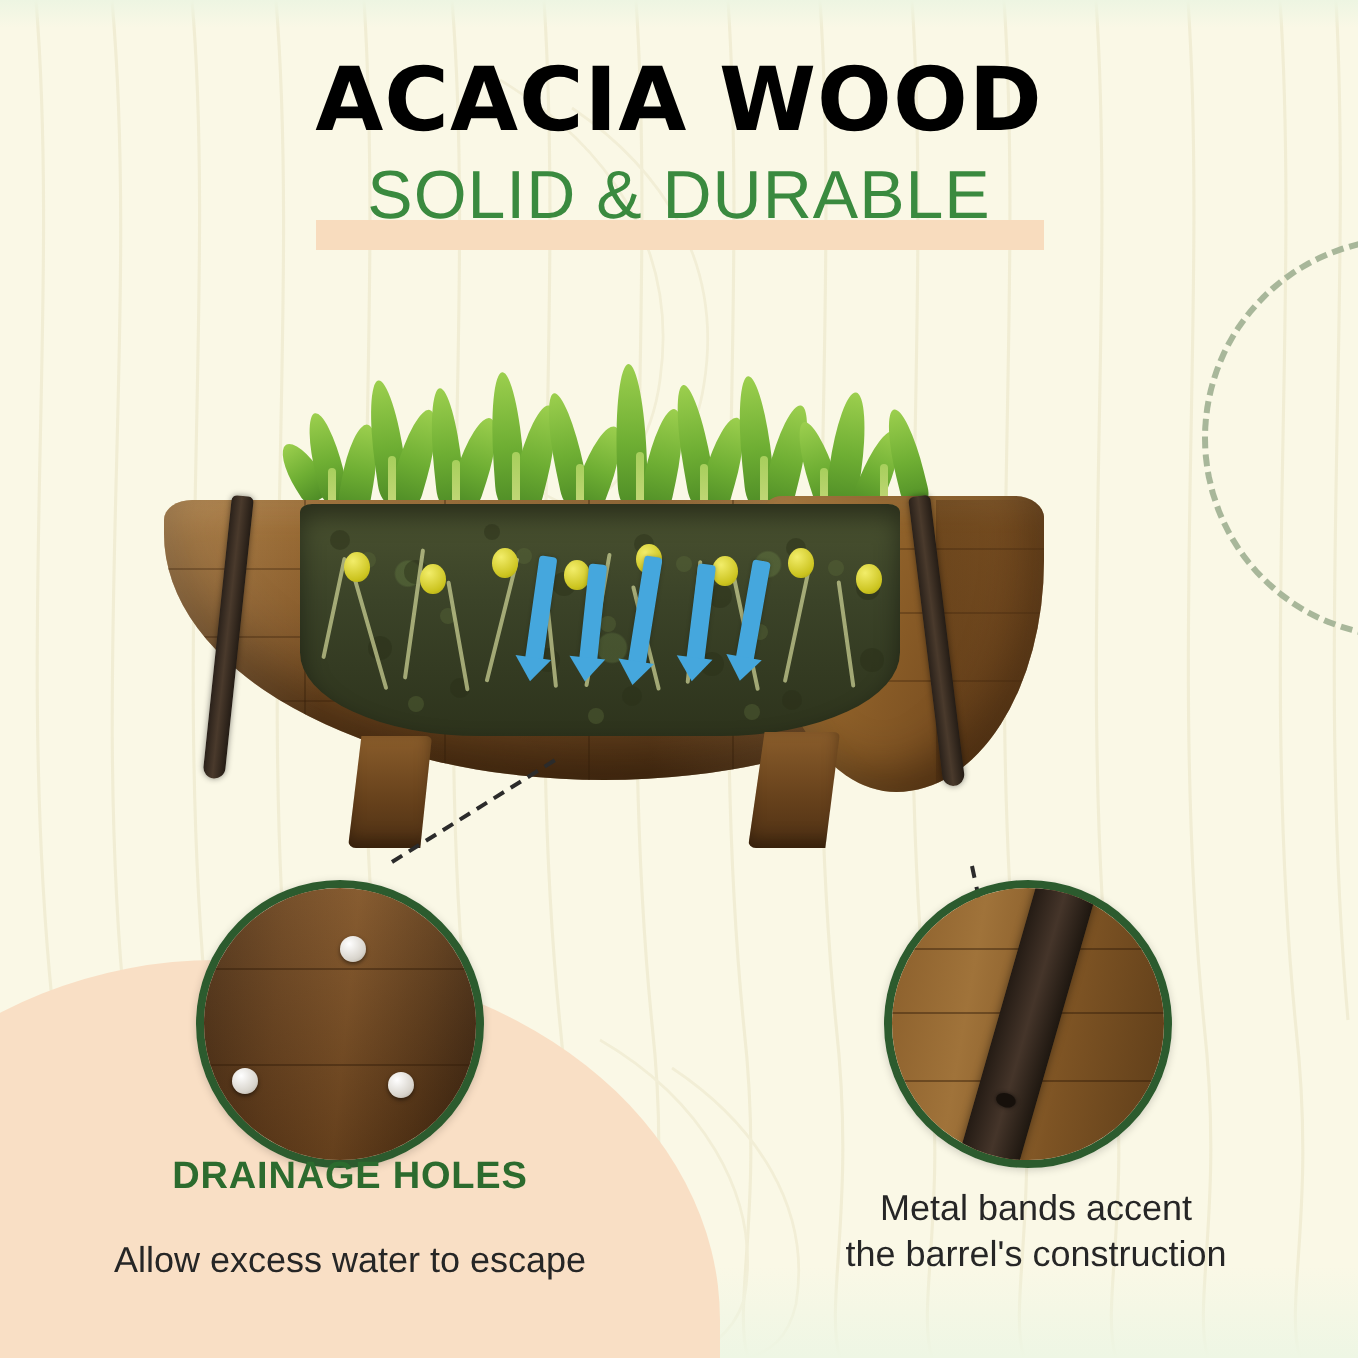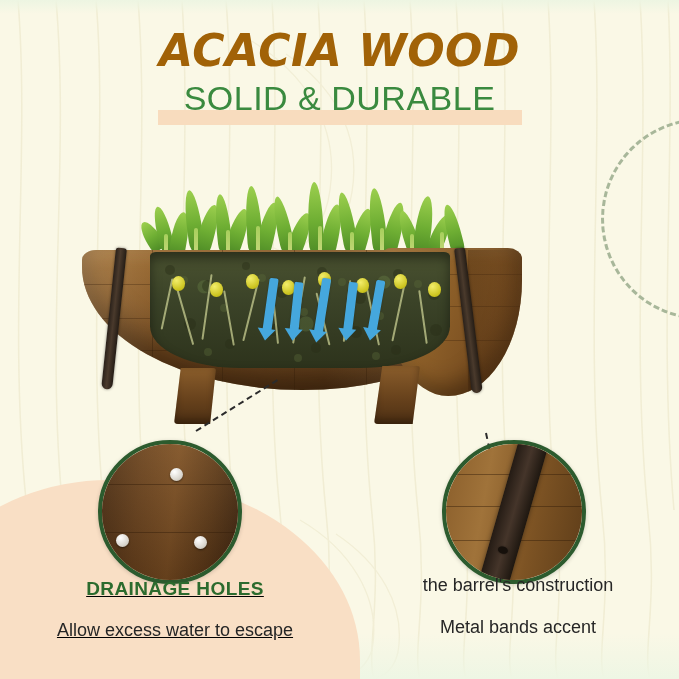--- a/index.html
+++ b/index.html
@@ -25,23 +25,22 @@
   }
   .dashed-circle{
     position:absolute;left:601px;top:118px;width:196px;height:196px;
     border:3px dashed #A8B79A;border-radius:50%;
   }
 
   
   .title-wrap{position:absolute;left:0;top:28px;width:679px;text-align:center;}
   .title-main{
     font-size:44px;font-weight:bold;letter-spacing:.5px;
-    color:#a16207;line-height:1.05;
+    color:#000000;line-height:1.05;
     font-family:"DejaVu Sans","Liberation Sans",sans-serif;
-    font-style:italic;
   }
   .sub-wrap{position:relative;margin-top:6px;height:44px;}
   .sub-hl{
     position:absolute;left:158px;top:30px;width:364px;height:15px;
     background:#F8DCBE;
   }
   .title-sub{
     position:relative;font-size:34px;font-weight:normal;letter-spacing:.5px;
     color:#3A8A3F;line-height:1.1;
     font-family:"Liberation Sans",sans-serif;
@@ -377,23 +376,23 @@
       <div class="circle-right-img"></div>
       <div class="rplank" style="top:30px;"></div>
       <div class="rplank" style="top:62px;"></div>
       <div class="rplank" style="top:96px;"></div>
       <div class="rband">
         <div class="rband-rivet"></div>
       </div>
     </div>
   </div>
 
-  <div class="cap" style="left:20px;top:578px;width:310px;text-decoration:underline;">
+  <div class="cap" style="left:20px;top:578px;width:310px;">
     <div class="cap-title">DRAINAGE HOLES</div>
     <div class="cap-body">Allow excess water to escape</div>
   </div>
 
   <div class="cap" style="left:368px;top:574px;width:300px;">
+    <div class="cap-body">Metal bands accent</div>
     <div class="cap-body" style="margin-top:0;">the barrel's construction</div>
-    <div class="cap-body">Metal bands accent</div>
   </div>
 
 </div>
 
 </body></html>

